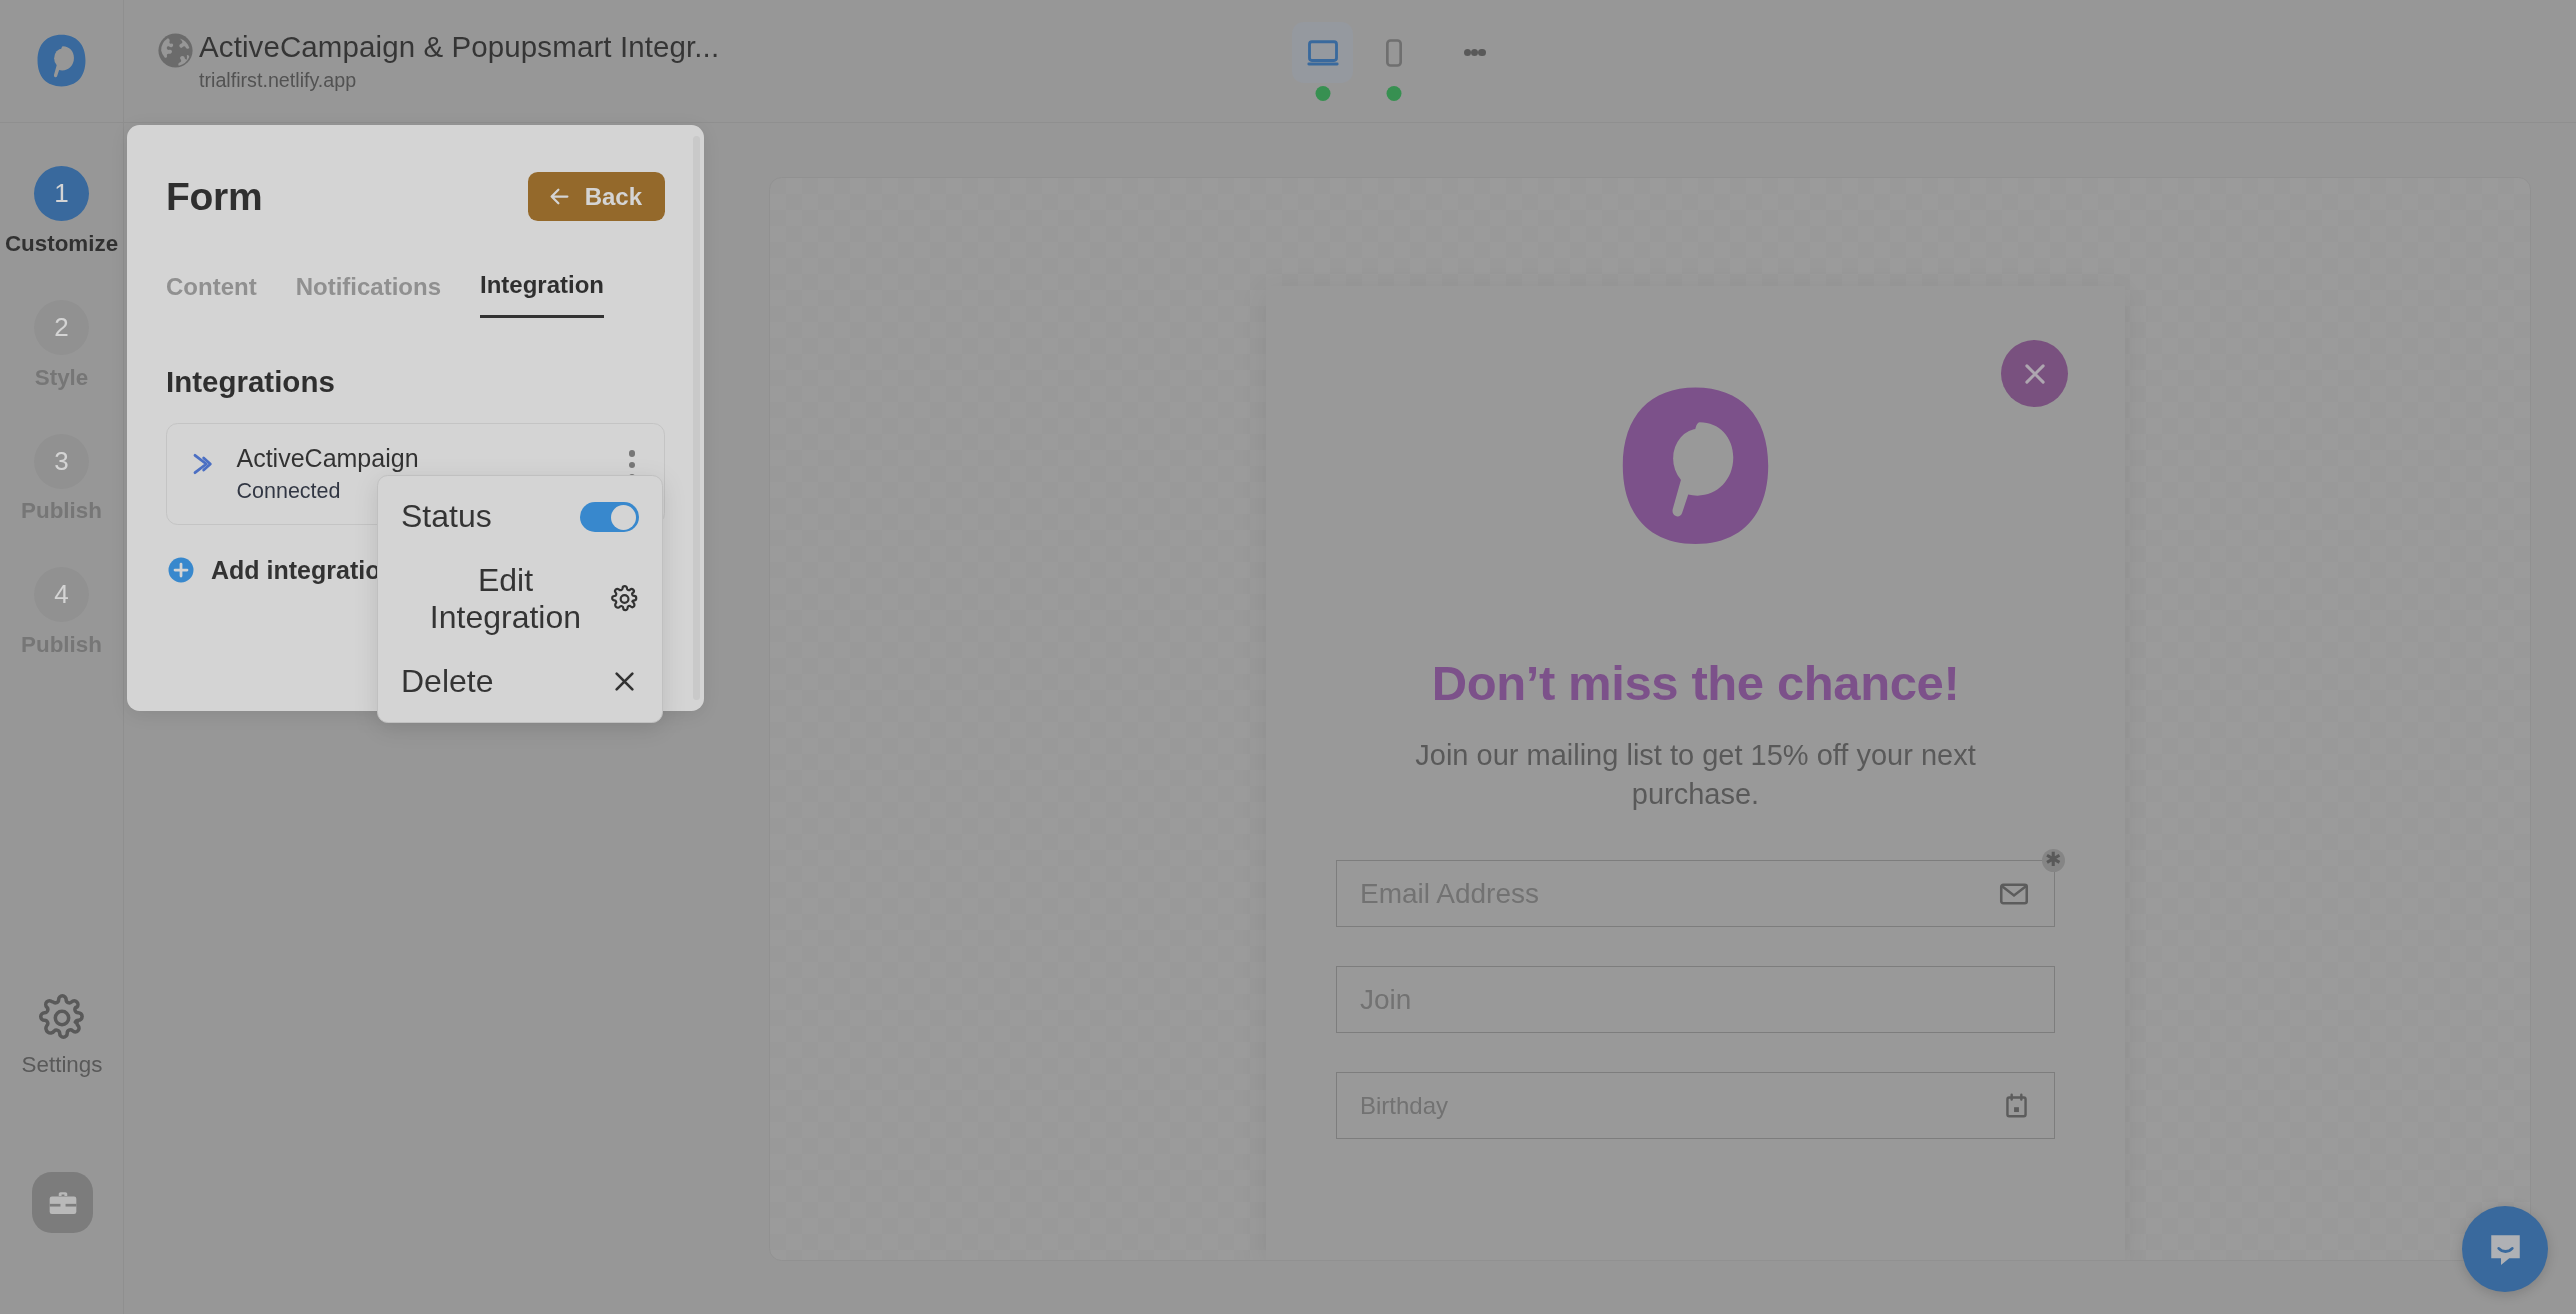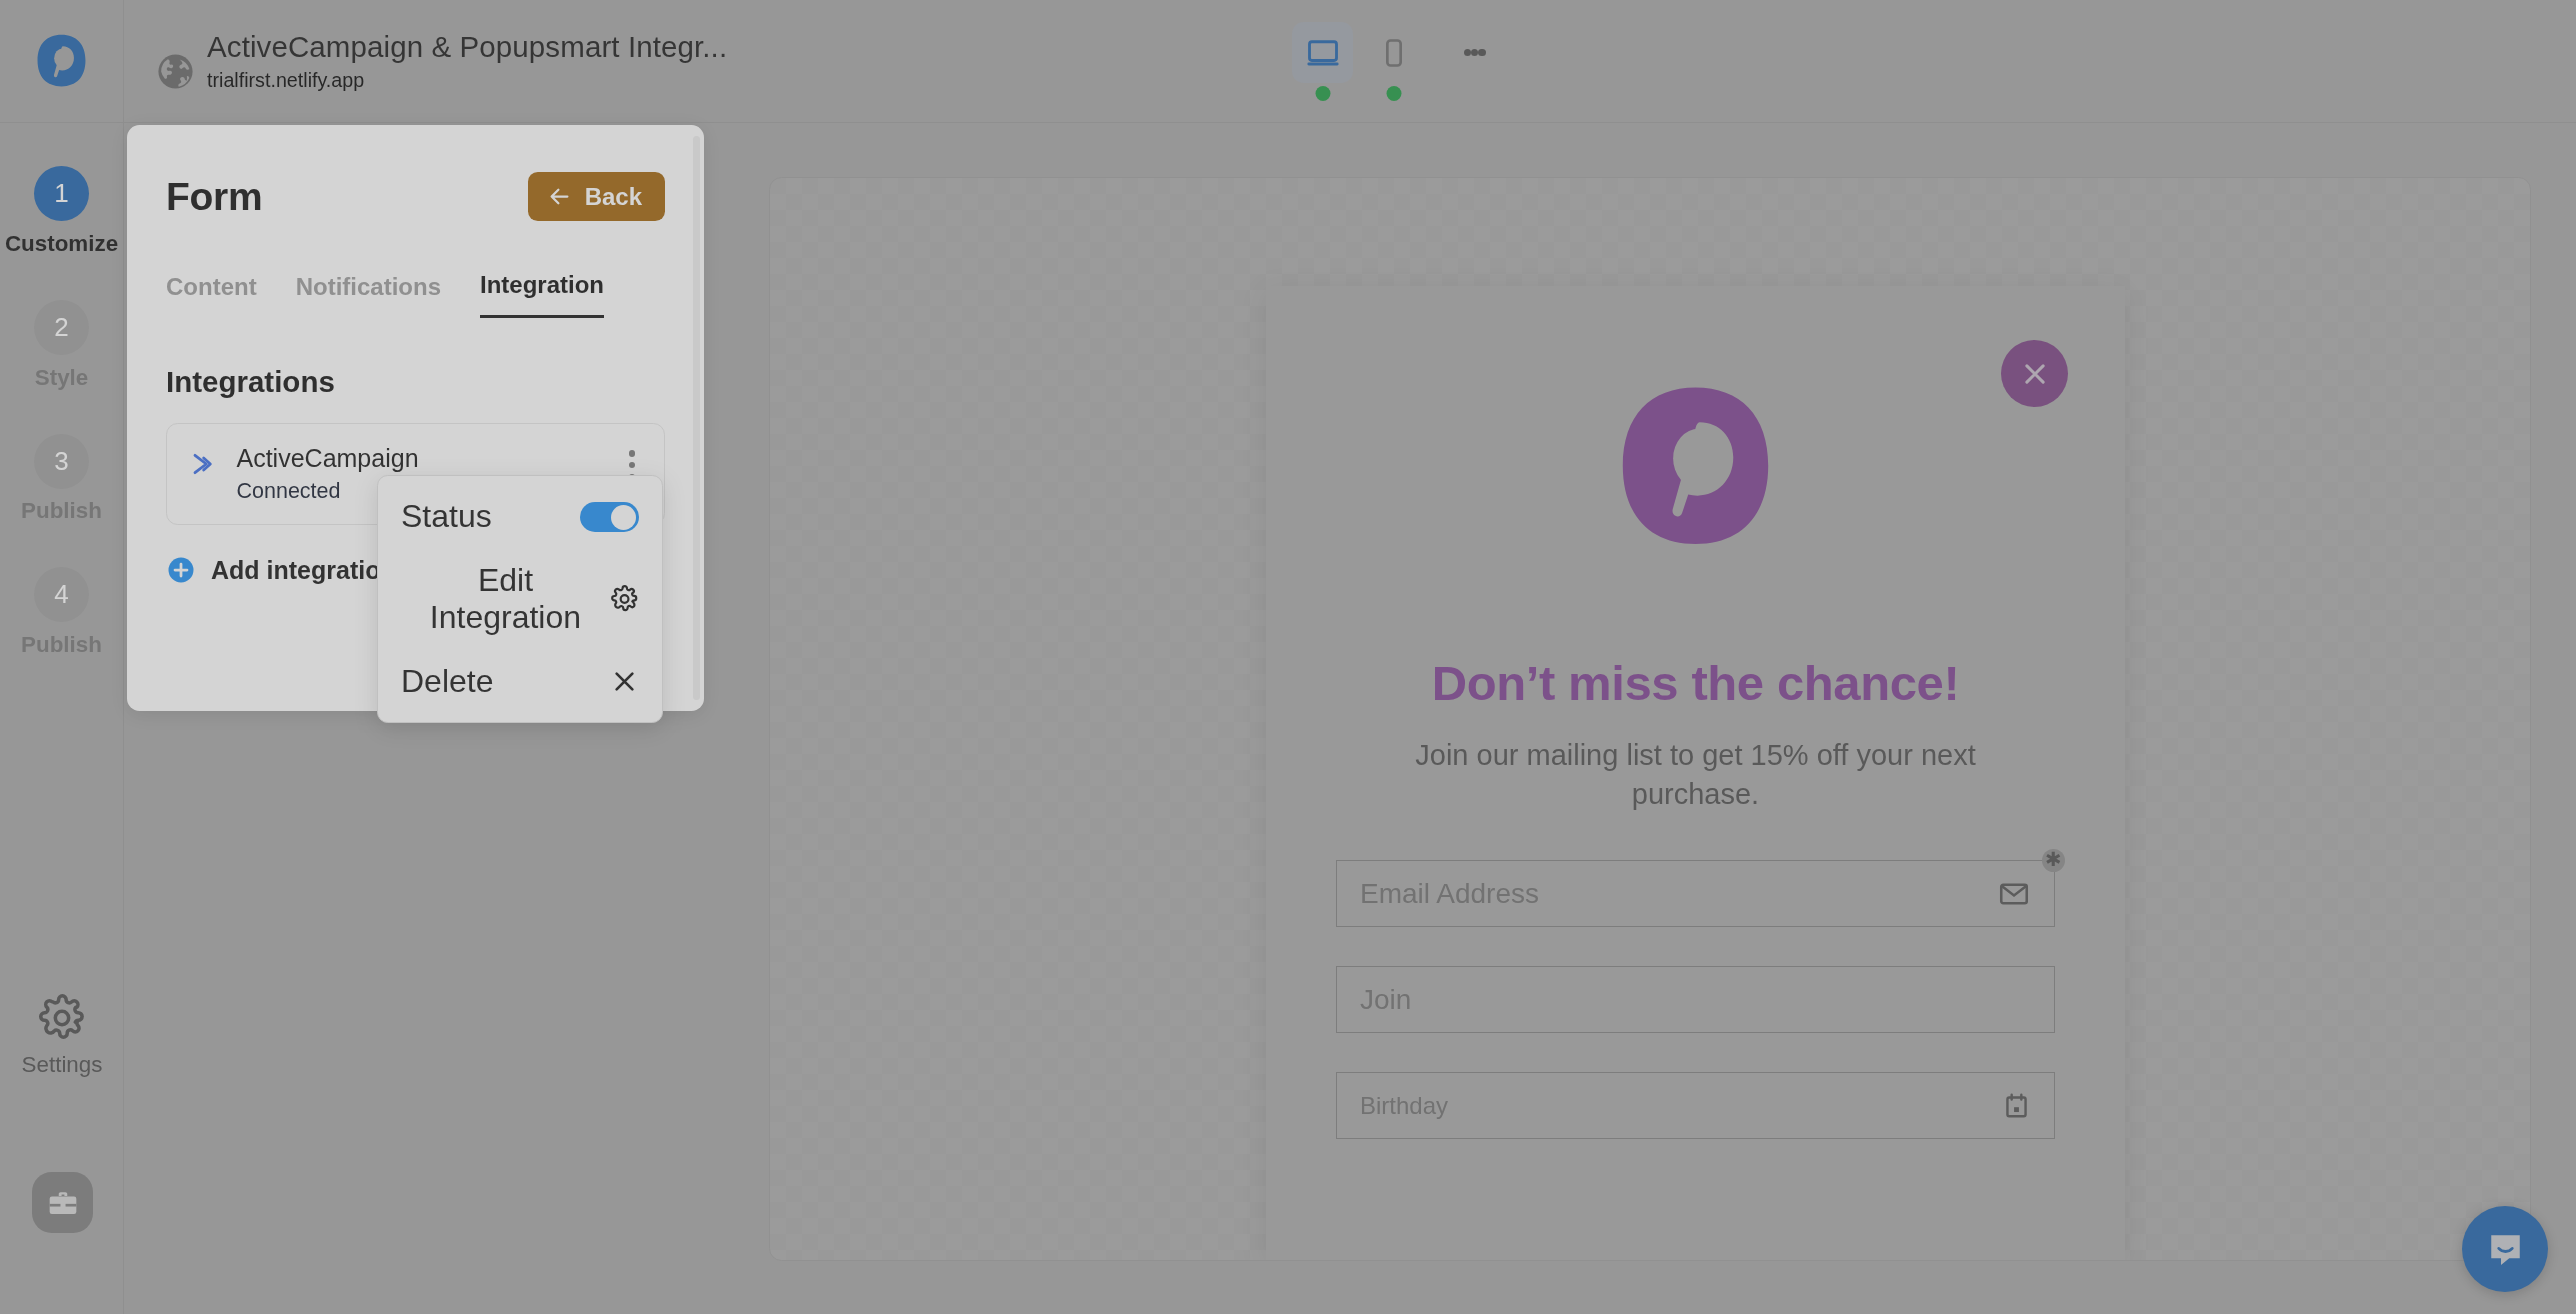--- a/index.html
+++ b/index.html
@@ -17,28 +17,28 @@
   .topbar {
     position:absolute; left:0; top:0; width:2576px; height:123px;
     display:flex; align-items:center;
     border-bottom:0.9px solid #9a9a9a;
   }
   .logo-cell {
     width:124px; height:123px; display:flex; align-items:center; justify-content:center;
     border-right:0.9px solid #9a9a9a; flex:0 0 124px;
   }
   .logo-mark { width:59px; height:59px; }
-  .site-info { display:flex; align-items:flex-end; gap:11px; margin-left:31px; }
+  .site-info { display:flex; align-items:flex-start; gap:3px; margin-left:31px; }
   .globe-icon { width:41px; height:41px; opacity:.72; }
   .site-texts { display:flex; flex-direction:column; gap:4.5px; }
   .site-title {
     font-size:29.5px; color:#161616; font-weight:400; letter-spacing:0.1px;
     max-width:572px; white-space:nowrap; overflow:hidden;
   }
-  .site-url { font-size:19.7px; color:#000000; font-weight:400; }
+  .site-url { font-size:19.7px; color:#404040; font-weight:400; }
 
   .device-toolbar {
     position:absolute; left:1292px; top:22.4px;
     display:flex; align-items:flex-start; gap:10.7px;
   }
   .device-btn {
     width:61px; height:61px; border-radius:11.6px;
     display:flex; align-items:center; justify-content:center;
     position:relative; background:transparent; border:none; cursor:pointer;
   }

